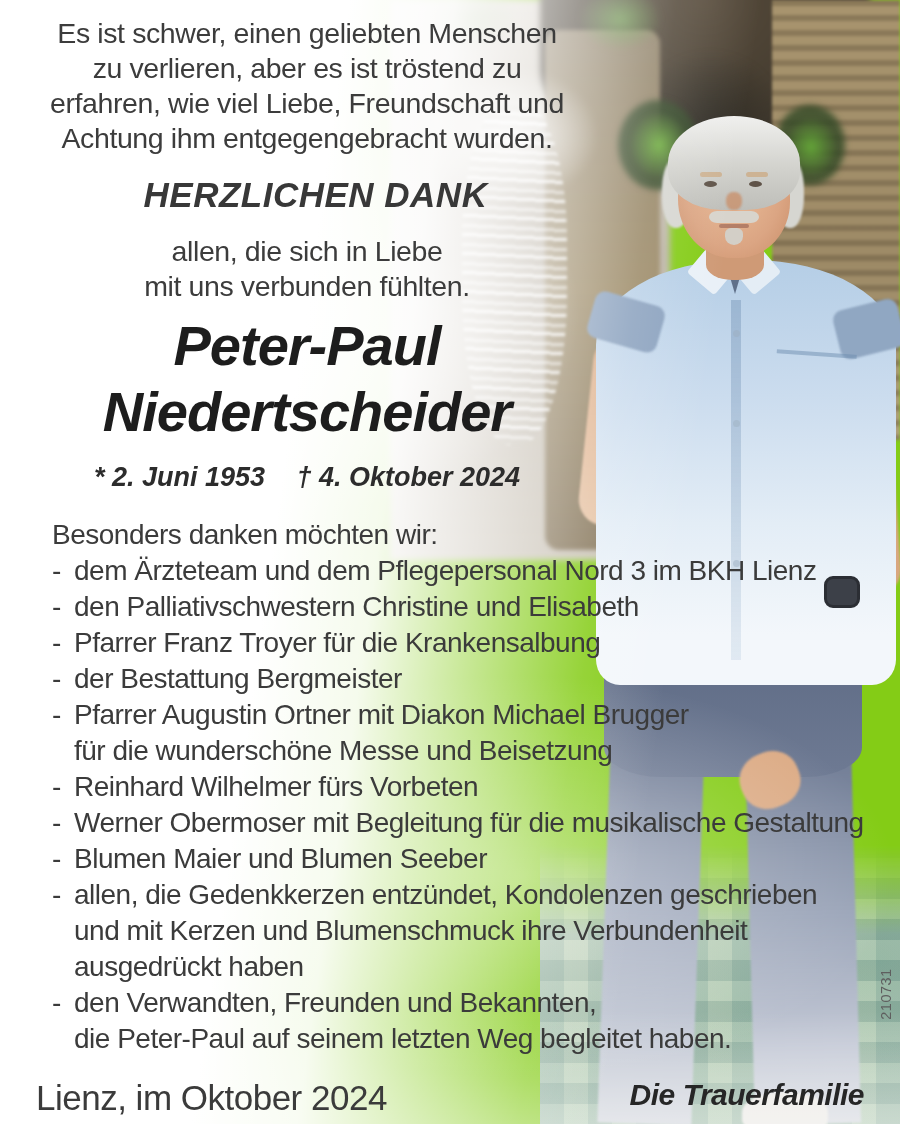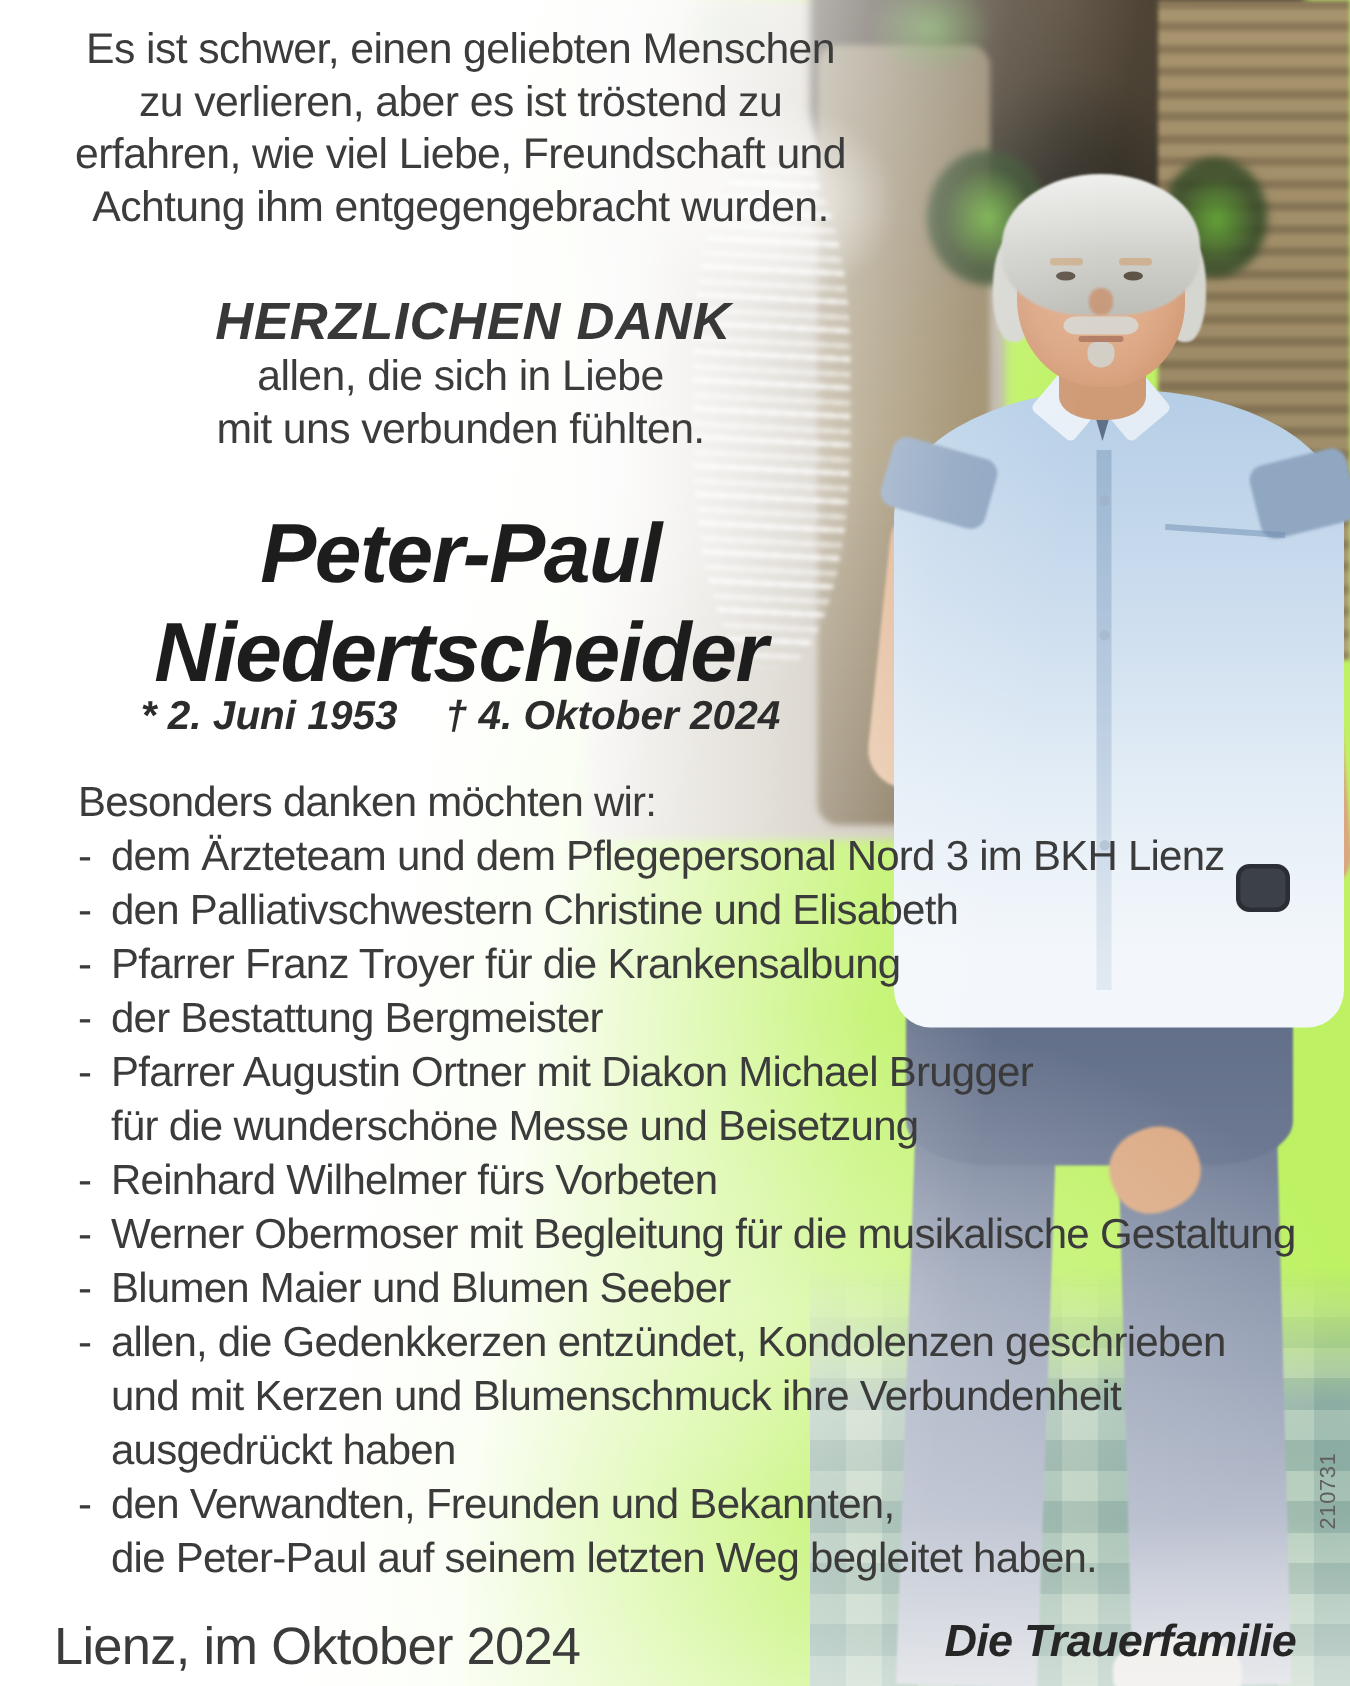--- a/index.html
+++ b/index.html
@@ -1,17 +1,17 @@
 <!DOCTYPE html>
 <html lang="de"><head>
 <meta charset="utf-8">
 <style>
   html,body{margin:0;padding:0;background:#fff;}
   .card{
-    position:relative;width:900px;height:1124px;overflow:hidden;background:#bef264;
+    position:relative;width:900px;height:1124px;overflow:hidden;background:#84cc16;
     font-family:"Liberation Sans","DejaVu Sans",sans-serif;color:#3a3a3a;
   }
   .card *{position:absolute;box-sizing:border-box;}
   .pre{white-space:pre-line;}
 
   
   .photo{inset:0;z-index:1;}
   .ph-mist{left:390px;top:0;width:280px;height:560px;
     background:linear-gradient(to bottom,#d8d2c8,#bdb5a8 45%,#ccc5b9);filter:blur(3px);}
   .ph-rock-left{left:545px;top:30px;width:115px;height:520px;border-radius:14px;
@@ -93,25 +93,25 @@
     background:
       linear-gradient(98deg,#fff 33%,rgba(255,255,255,.92) 43%,rgba(255,255,255,.55) 53%,rgba(255,255,255,.15) 64%,rgba(255,255,255,0) 72%),
       radial-gradient(ellipse 430px 280px at 30% 28%,rgba(255,255,255,.9),rgba(255,255,255,0) 72%),
       radial-gradient(ellipse 520px 280px at 58% 78%,rgba(255,255,255,.38),rgba(255,255,255,0) 72%),
       linear-gradient(to bottom,rgba(255,255,255,0) 90%,rgba(255,255,255,.4) 100%);}
 
   
   .content{inset:0;z-index:3;}
   .intro{left:0;top:16px;width:614px;text-align:center;font-size:28.5px;line-height:35px;
     letter-spacing:-.4px;color:#3c3c3c;}
-  .heading{left:0;top:196px;width:614px;text-align:center;font-size:35px;line-height:38px;
+  .heading{left:0;top:176px;width:614px;text-align:center;font-size:35px;line-height:38px;
     font-weight:bold;font-style:italic;letter-spacing:.5px;color:#383838;padding-left:17px;}
   .sub{left:0;top:234px;width:614px;text-align:center;font-size:28.5px;line-height:35px;
     letter-spacing:-.4px;color:#3c3c3c;}
-  .name{left:0;top:336px;width:614px;text-align:center;font-size:56px;line-height:66px;
+  .name{left:0;top:313px;width:614px;text-align:center;font-size:56px;line-height:66px;
     font-weight:bold;font-style:italic;letter-spacing:-1px;color:#1d1d1d;}
   .dates{left:0;top:462px;width:614px;text-align:center;font-size:27px;
     font-weight:bold;font-style:italic;color:#2c2c2c;}
   .dates .death{margin-left:24px;position:static;}
   .dates .birth{position:static;}
   .thanks{left:52px;top:517px;width:840px;font-size:28px;line-height:36px;letter-spacing:-.5px;color:#3b3b3b;}
   .thanks-intro{position:static;display:block;}
   .thx-list{position:static;display:block;}
   .thx-item{position:static;display:flex;align-items:flex-start;}
   .dash{position:static;flex:0 0 22px;width:22px;}

